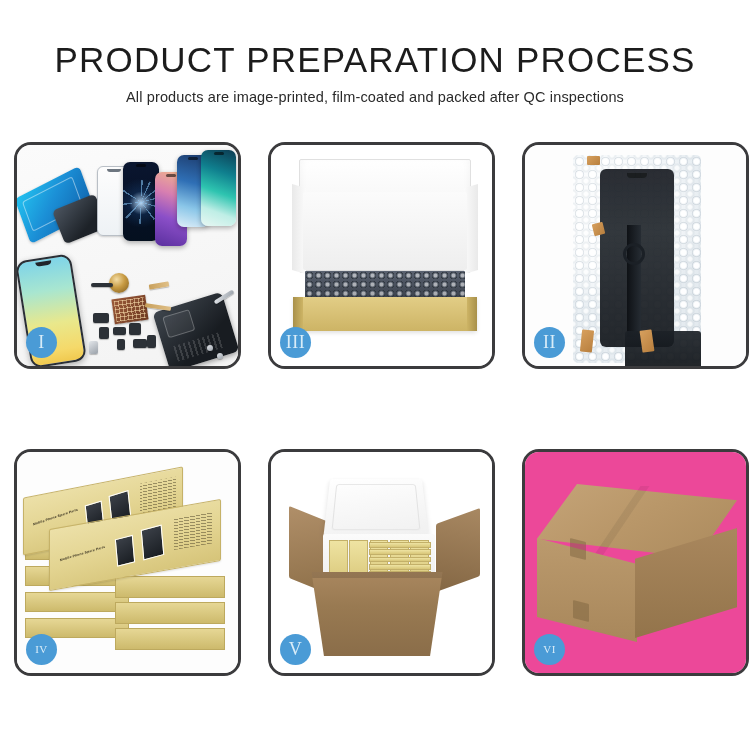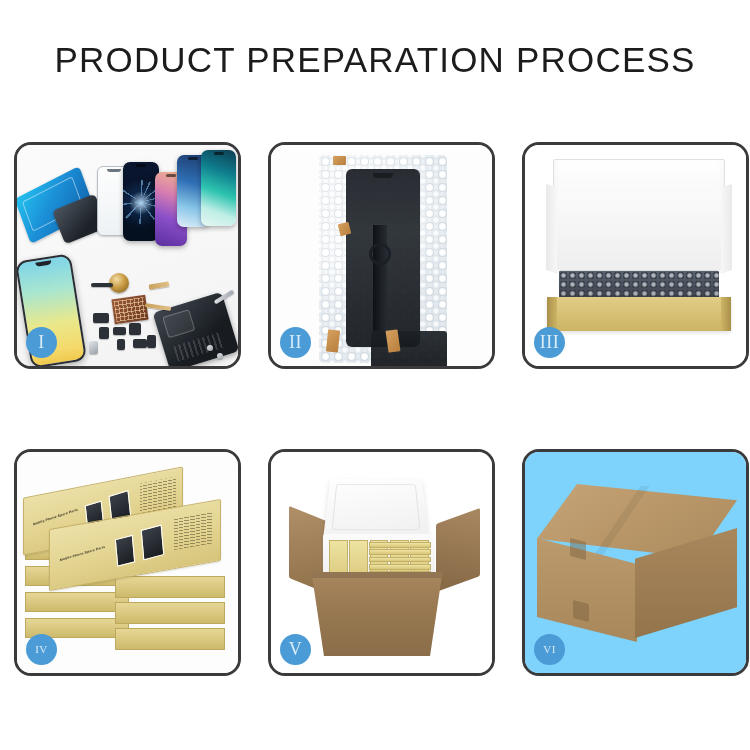--- a/index.html
+++ b/index.html
@@ -501,21 +501,21 @@
     background: linear-gradient(180deg,#a9875f 0%,#997a52 40%,#8a6d49 100%);
     clip-path: polygon(8% 0, 92% 0, 84% 100%, 16% 100%);
   }
   .carton5::after {
     content:"";
     position:absolute; left:0; top:0; width:100%; height:6px;
     background:rgba(0,0,0,.12);
   }
 
   
-  .p6 { background: #7dd3fc; padding-left: 48px; }
+  .p6 { background: #ec4899; padding-left: 48px; }
   .c6-top {
     position: absolute;
     left: 12px; top: 32px;
     width: 200px; height: 74px;
     background: linear-gradient(150deg,#c5a478 0%,#b99769 48%,#ab8a5d 100%);
     clip-path: polygon(20% 0, 100% 22%, 80% 100%, 0 74%);
   }
   .c6-seam {
     position: absolute;
     left: 64px; top: 34px;
@@ -545,20 +545,21 @@
   .c6-tab.t1 { left: 45px; top: 88px; width: 16px; height: 18px; transform: skewY(14deg); }
   .c6-tab.t2 { left: 48px; top: 150px; width: 16px; height: 18px; transform: skewY(14deg); }
 </style>
 </head>
 <body>
 
 <div id="page">
 
   <div class="header">
     <div class="main-title">PRODUCT PREPARATION PROCESS</div>
+    <div class="sub-title">All products are image-printed, film-coated and packed after QC inspections</div>
   </div>
 
   <div class="grid">
 
     <div class="panel">
       <div class="panel-canvas p1">
         <div class="film-blue"></div>
         <div class="film-dark"></div>
         <div class="glass-sheet"></div>
 
@@ -594,49 +595,49 @@
         <span class="part" style="left:130px; top:190px; width:9px;  height:13px;"></span>
         <span class="part silver" style="left:190px; top:200px; width:6px; height:6px; border-radius:50%;"></span>
         <span class="part silver" style="left:200px; top:208px; width:6px; height:6px; border-radius:50%;"></span>
         <span class="part silver" style="left:196px; top:150px; width:22px; height:4px; transform:rotate(-32deg);"></span>
 
         <div class="badge">I</div>
       </div>
     </div>
 
     <div class="panel">
+      <div class="panel-canvas p3">
+        <div class="box3-lid"></div>
+        <div class="box3-foam"></div>
+        <div class="box3-body"></div>
+        <div class="box3-inner"></div>
+        <div class="box3-front"></div>
+
+        <div class="badge">III</div>
+      </div>
+    </div>
+
+    <div class="panel">
       <div class="panel-canvas p2">
         <div class="bubble-bag">
           <div class="wrapped-screen"></div>
           <div class="screen-flex strip"></div>
           <div class="screen-flex coil"></div>
           <div class="bag-base"></div>
         </div>
         <span class="tape t1"></span>
         <span class="tape t2"></span>
         <span class="tape t3"></span>
         <span class="tape t4"></span>
 
         <div class="badge">II</div>
       </div>
     </div>
 
     <div class="panel">
-      <div class="panel-canvas p3">
-        <div class="box3-lid"></div>
-        <div class="box3-foam"></div>
-        <div class="box3-body"></div>
-        <div class="box3-inner"></div>
-        <div class="box3-front"></div>
-
-        <div class="badge">III</div>
-      </div>
-    </div>
-
-    <div class="panel">
       <div class="panel-canvas p4">
         <div class="stack">
 
           <span class="edge" style="left:6px;  top:76px;  width:104px; height:20px;"></span>
           <span class="edge" style="left:6px;  top:102px; width:104px; height:20px;"></span>
           <span class="edge" style="left:6px;  top:128px; width:104px; height:20px;"></span>
           <span class="edge" style="left:6px;  top:154px; width:104px; height:20px;"></span>
 
           <span class="edge" style="left:96px; top:112px; width:110px; height:22px;"></span>
           <span class="edge" style="left:96px; top:138px; width:110px; height:22px;"></span>

